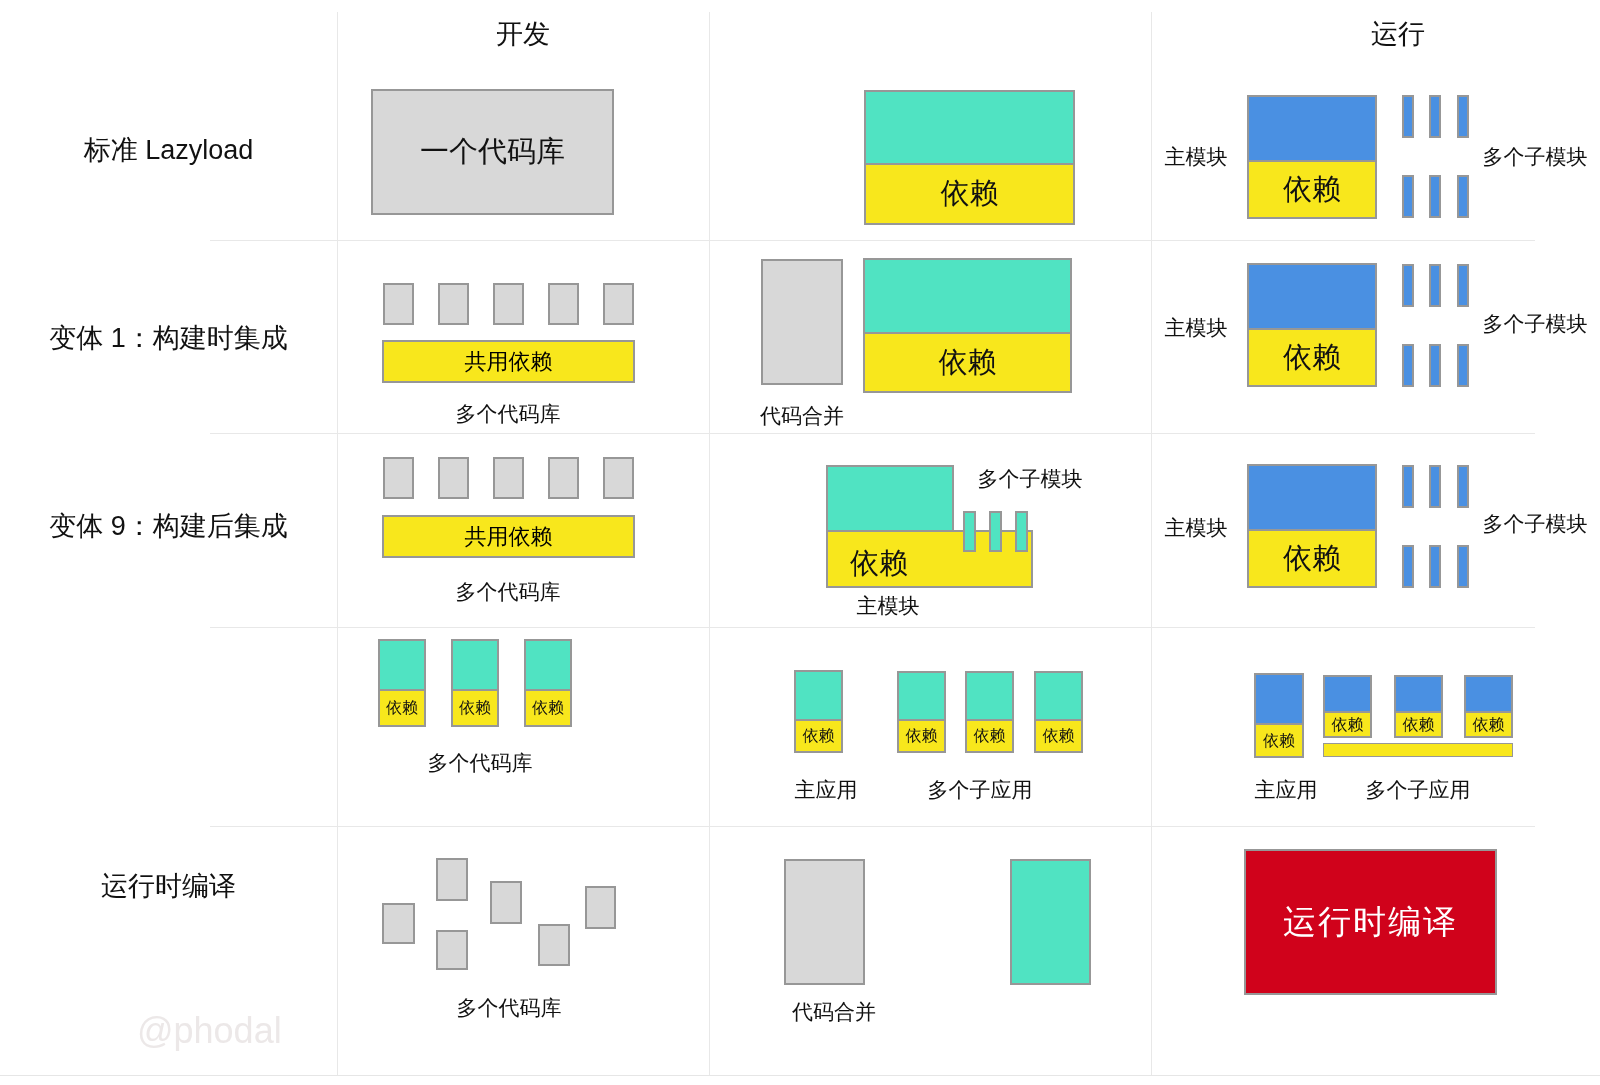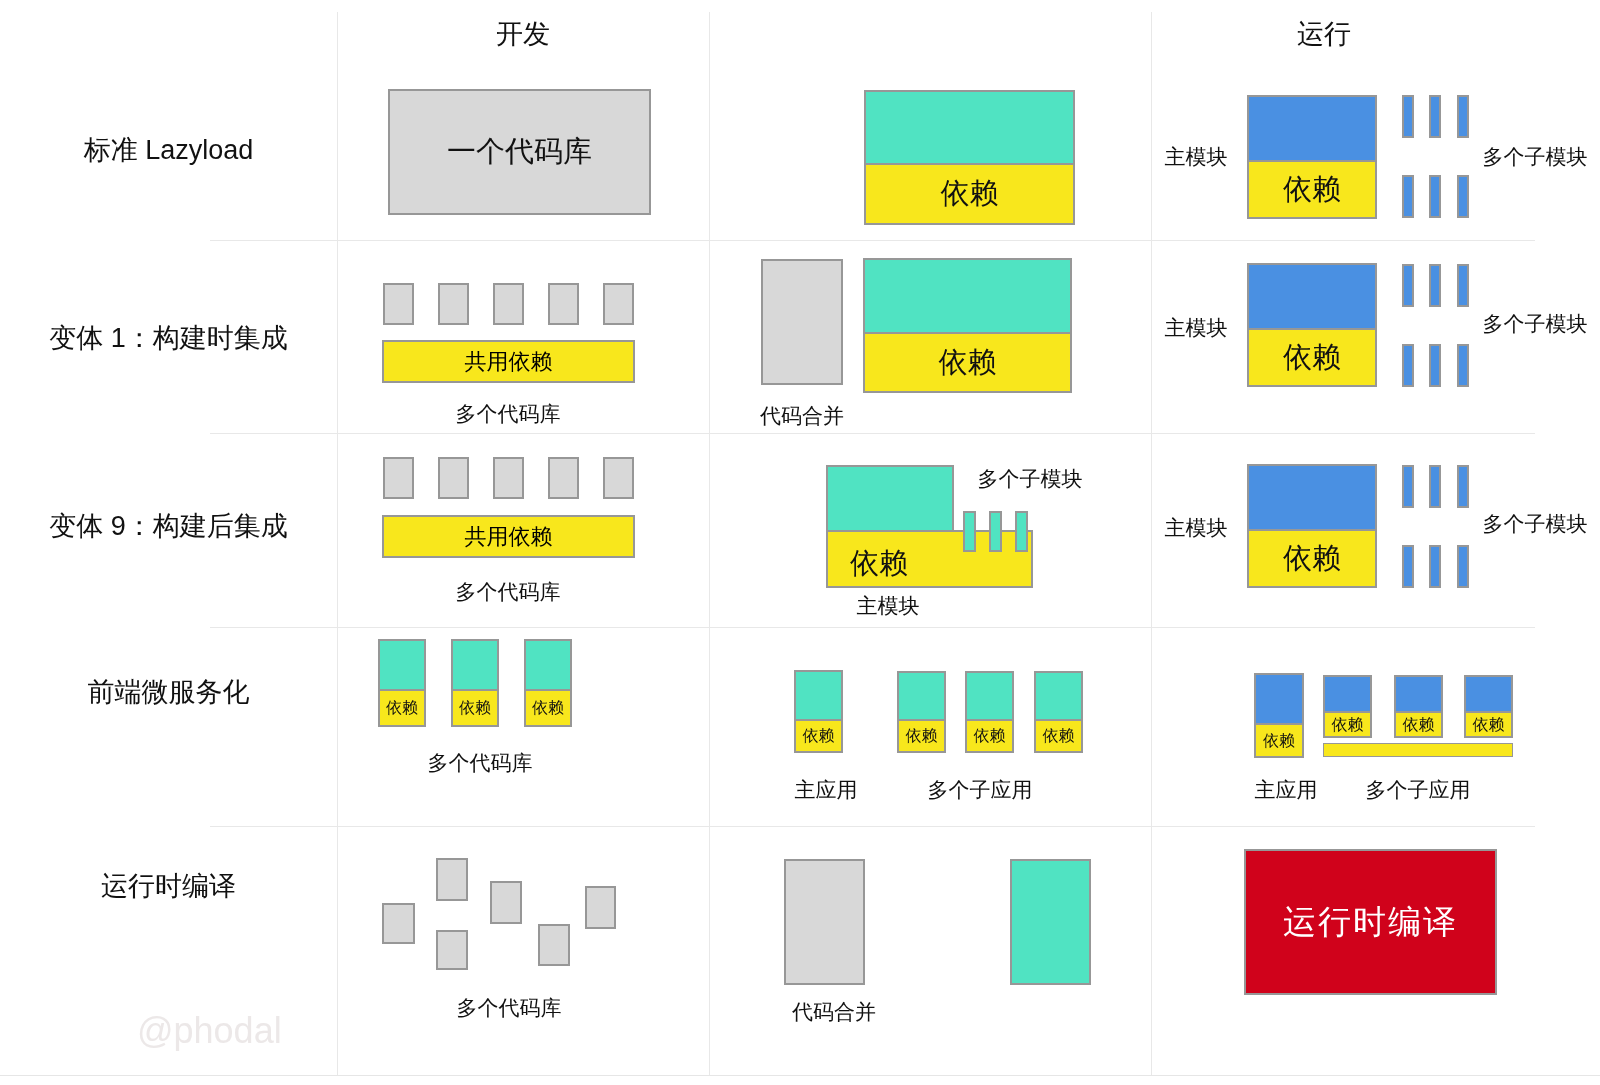--- a/index.html
+++ b/index.html
@@ -39,29 +39,28 @@
   <div class="vline" style="left:337px"></div>
   <div class="vline" style="left:709px"></div>
   <div class="vline" style="left:1151px"></div>
   <div class="hline" style="top:228px"></div>
   <div class="hline" style="top:421px"></div>
   <div class="hline" style="top:615px"></div>
   <div class="hline" style="top:814px"></div>
   <div class="bline"></div>
 
   <div class="colhead" style="left:337px;width:372px">开发</div>
-  <div class="colhead" style="left:1132px;width:384px">运行</div>
+  <div class="colhead" style="left:1206px;width:384px">运行</div>
 
   <div class="rowlabel" style="top:120px">标准 Lazyload</div>
   <div class="rowlabel" style="top:308px">变体 1：构建时集成</div>
   <div class="rowlabel" style="top:496px">变体 9：构建后集成</div>
-  <div class="rowlabel" style="top:662px">前端微服务化</div>
   <div class="rowlabel" style="top:856px">运行时编译</div>
 
-  <div class="box gray center" style="left:388px;top:77px;width:263px;height:126px">
+  <div class="box gray center" style="left:371px;top:77px;width:243px;height:126px">
     <span class="bigtext">一个代码库</span>
   </div>
 
   <div class="stack" style="left:864px;top:78px;width:211px;height:135px">
     <div class="top teal" style="height:71px"></div>
     <div class="bottom yellow">
       <span class="deptext">依赖</span>
     </div>
   </div>
 

